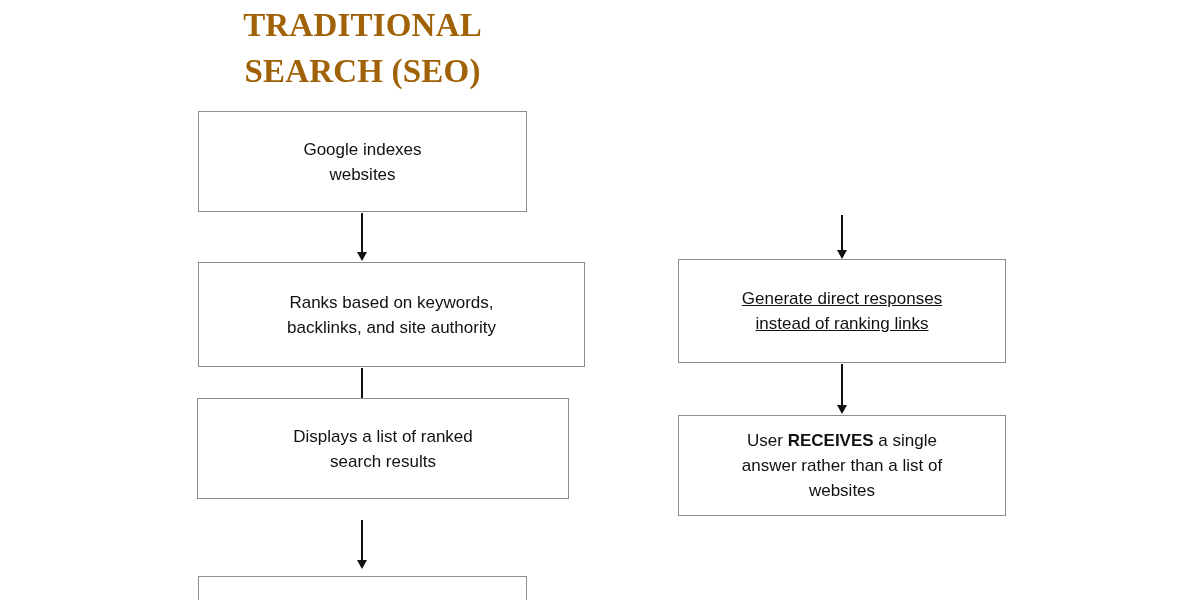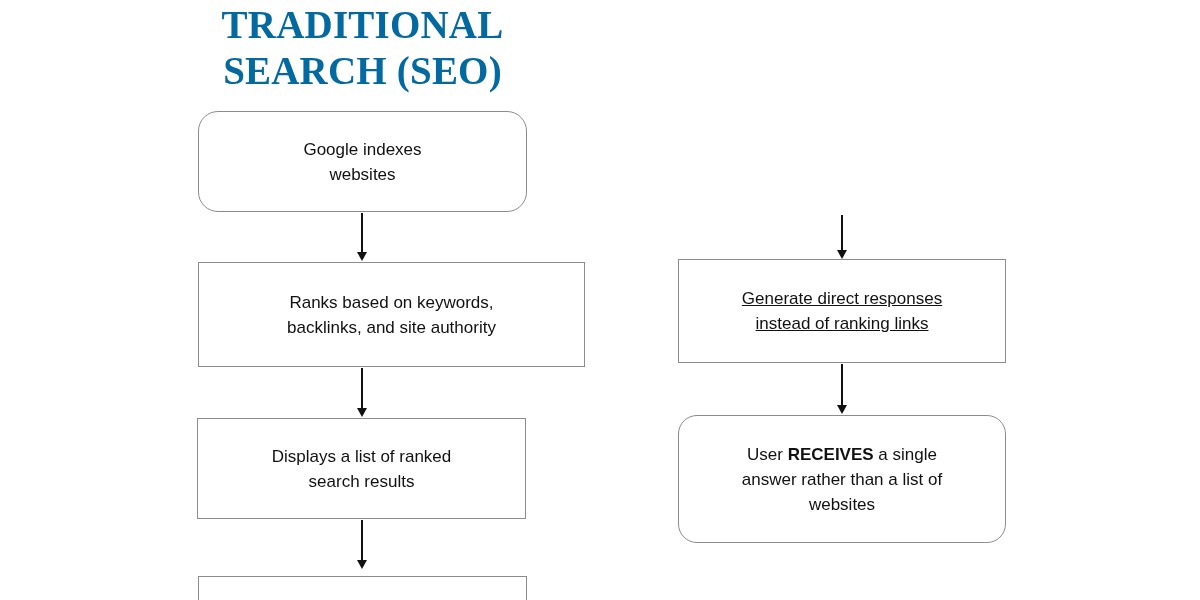--- a/index.html
+++ b/index.html
@@ -20,24 +20,24 @@
     height: 600px;
     background: #ffffff;
   }
 
   
   .column-title {
     position: absolute;
     text-align: center;
     font-family: "Liberation Serif", "DejaVu Serif", serif;
     font-weight: bold;
-    font-size: 39px;
+    font-size: 33px;
     line-height: 46px;
     letter-spacing: 0.2px;
-    color: #0369a1;
+    color: #a16207;
     white-space: pre-line;
   }
   #title-left  { left: 175px; top: 2px;  width: 375px; }
   #title-right { left: 660px; top: 2px;  width: 365px; }
 
   
   .flow-box {
     position: absolute;
     box-sizing: border-box;
     border: 1.3px solid #8c8c8c;
@@ -82,41 +82,41 @@
 </style>
 </head>
 <body>
 
 <div class="canvas">
 
   <div class="column-title" id="title-left">TRADITIONAL
 SEARCH (SEO)</div>
 
 
-  <div class="flow-box" style="left:198px; top:111px; width:329px; height:101px;border-radius:20px;">
+  <div class="flow-box" style="left:198px; top:111px; width:329px; height:101px;">
     <span class="box-text">Google indexes
 websites</span>
   </div>
 
   <div class="arrow" style="left:355px; top:213px; height:48px;">
     <span class="shaft"></span>
     <span class="head"></span>
   </div>
 
   <div class="flow-box" style="left:198px; top:262px; width:387px; height:105px;justify-content:center;">
     <span class="box-text">Ranks based on keywords,
 backlinks, and site authority</span>
   </div>
 
   <div class="arrow" style="left:355px; top:368px; height:49px;">
     <span class="shaft"></span>
     <span class="head"></span>
   </div>
 
-  <div class="flow-box" style="left:197px; top:418px; width:329px; height:101px;">
+  <div class="flow-box" style="left:197px; top:398px; width:372px; height:101px;">
     <span class="box-text">Displays a list of ranked
 search results</span>
   </div>
 
   <div class="arrow" style="left:355px; top:520px; height:49px;">
     <span class="shaft"></span>
     <span class="head"></span>
   </div>
 
   <div class="flow-box" style="left:198px; top:576px; width:329px; height:101px;">
@@ -132,19 +132,19 @@
   <div class="flow-box" style="left:678px; top:259px; width:328px; height:104px;text-decoration:underline;">
     <span class="box-text">Generate direct responses
 instead of ranking links</span>
   </div>
 
   <div class="arrow" style="left:835px; top:364px; height:50px;">
     <span class="shaft"></span>
     <span class="head"></span>
   </div>
 
-  <div class="flow-box" style="left:678px; top:415px; width:328px; height:128px;border-radius:19px;">
+  <div class="flow-box" style="left:678px; top:415px; width:328px; height:101px;">
     <span class="box-text" id="right-step-3-text">User <b>RECEIVES</b> a single
 answer rather than a list of
 websites</span>
   </div>
 
 </div>
 
 </body></html>

